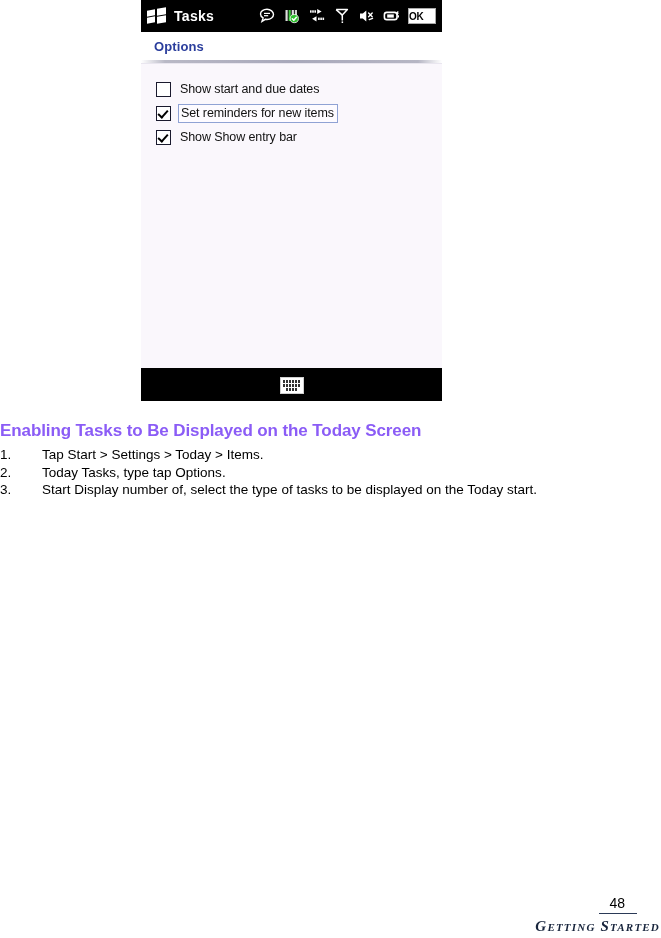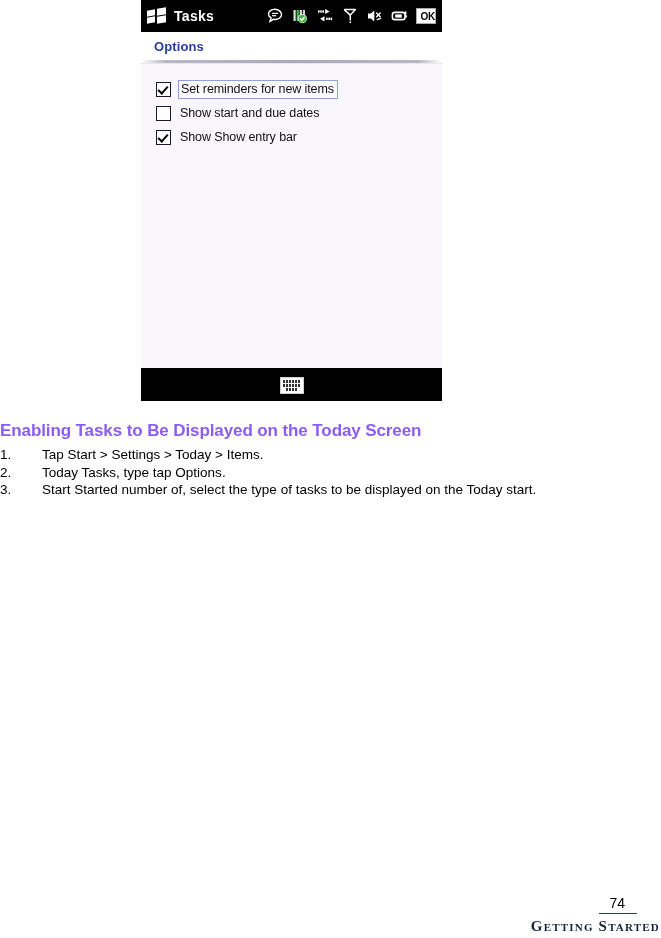--- a/index.html
+++ b/index.html
@@ -71,28 +71,28 @@
   }
   .tray-ico {
     width: 18px;
     height: 18px;
     position: relative;
     display: block;
   }
   .tray-ico svg { display: block; }
 
   .ok-btn {
-    width: 20px;
+    width: 28px;
     height: 16px;
     background: #ffffff;
     color: #000000;
     font-size: 10px;
     font-weight: bold;
     line-height: 16px;
-    text-align: right;
+    text-align: left;
     letter-spacing: -0.2px;
     border: 1px solid #aaa;
     box-sizing: border-box;
     font-family: "Liberation Sans", sans-serif;
   }
 
   
   .page-header {
     position: relative;
     height: 28px;
@@ -245,20 +245,21 @@
     height: 1px;
     background: #2b3a57;
     width: 38px;
     margin-left: auto;
     margin-right: 24px;
     margin-top: 2px;
     margin-bottom: 4px;
   }
   .foot-label {
     font-family: "Liberation Serif", serif;
+    font-style: italic;
     font-weight: bold;
     font-variant: small-caps;
     font-size: 15px;
     letter-spacing: 1.2px;
     color: #17243c;
     padding-right: 1px;
     padding-bottom: 3px;
   }
 </style>
 </head>
@@ -341,28 +342,28 @@
   </div>
 
   <div class="page-header">
     <span class="page-header-text">Options</span>
   </div>
   <div class="header-rule"></div>
   <div class="header-rule-thin"></div>
 
   <div class="options-body">
 
+    <div class="opt-row">
+      <span class="cbox"></span>
+      <span class="opt-label">Show start and due dates</span>
+    </div>
+
     <div class="opt-row focused">
       <span class="cbox checked"></span>
       <span class="opt-label">Set reminders for new items</span>
-    </div>
-
-    <div class="opt-row">
-      <span class="cbox"></span>
-      <span class="opt-label">Show start and due dates</span>
     </div>
 
     <div class="opt-row">
       <span class="cbox checked"></span>
       <span class="opt-label">Show Show entry bar</span>
     </div>
   </div>
 
   <div class="sip-bar">
     <span class="kbd-ico">
@@ -384,22 +385,22 @@
       <span><span>Tap </span><span class="b">Start &gt; Settings &gt; Today &gt; Items</span><span>.</span></span>
     </li>
 
     <li>
       <span class="num">2.</span>
       <span><span>Today </span><span class="b">Tasks</span><span>, type tap </span><span class="b">Options</span><span>.</span></span>
     </li>
 
     <li>
       <span class="num">3.</span>
-      <span><span>Start </span><span class="b">Started number of</span><span>, select the type of tasks to be displayed on the Today start.</span></span>
+      <span><span>Start </span><span class="b">Display number of</span><span>, select the type of tasks to be displayed on the Today start.</span></span>
     </li>
   </ol>
 </div>
 
 <div class="footer">
-  <div class="pagenum">74</div>
+  <div class="pagenum">48</div>
   <div class="foot-rule"></div>
   <div class="foot-label">Getting Started</div>
 </div>
 
 </body></html>

